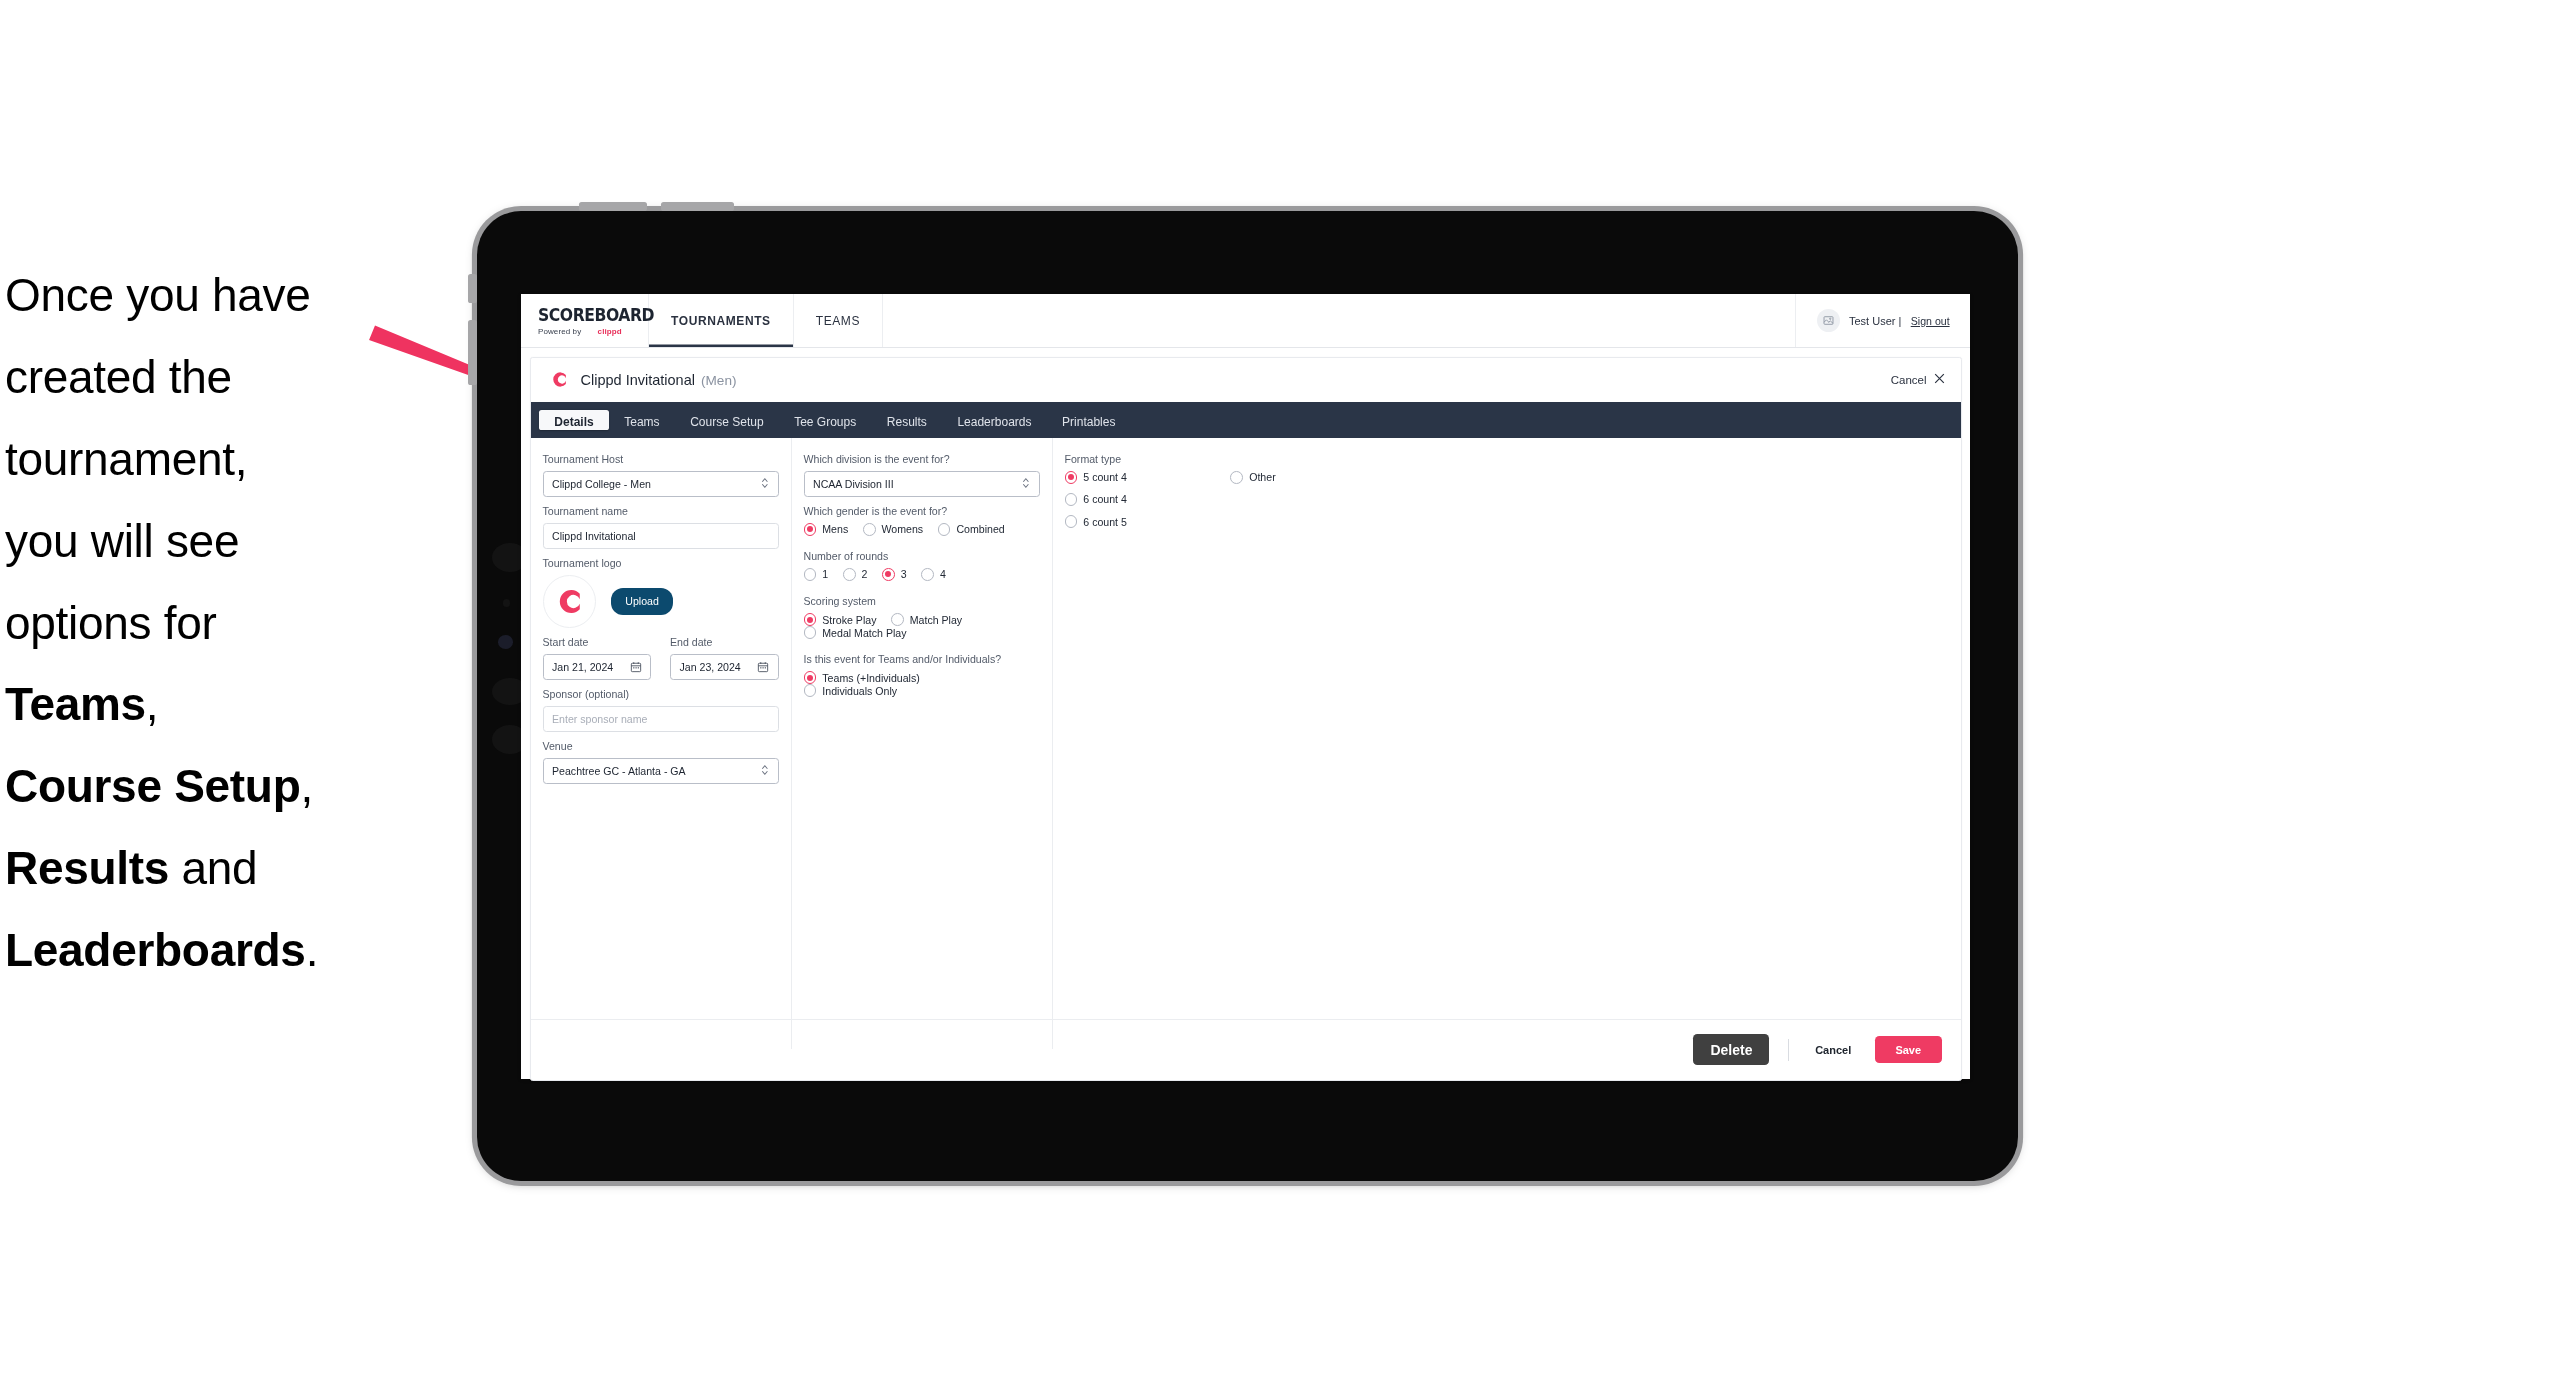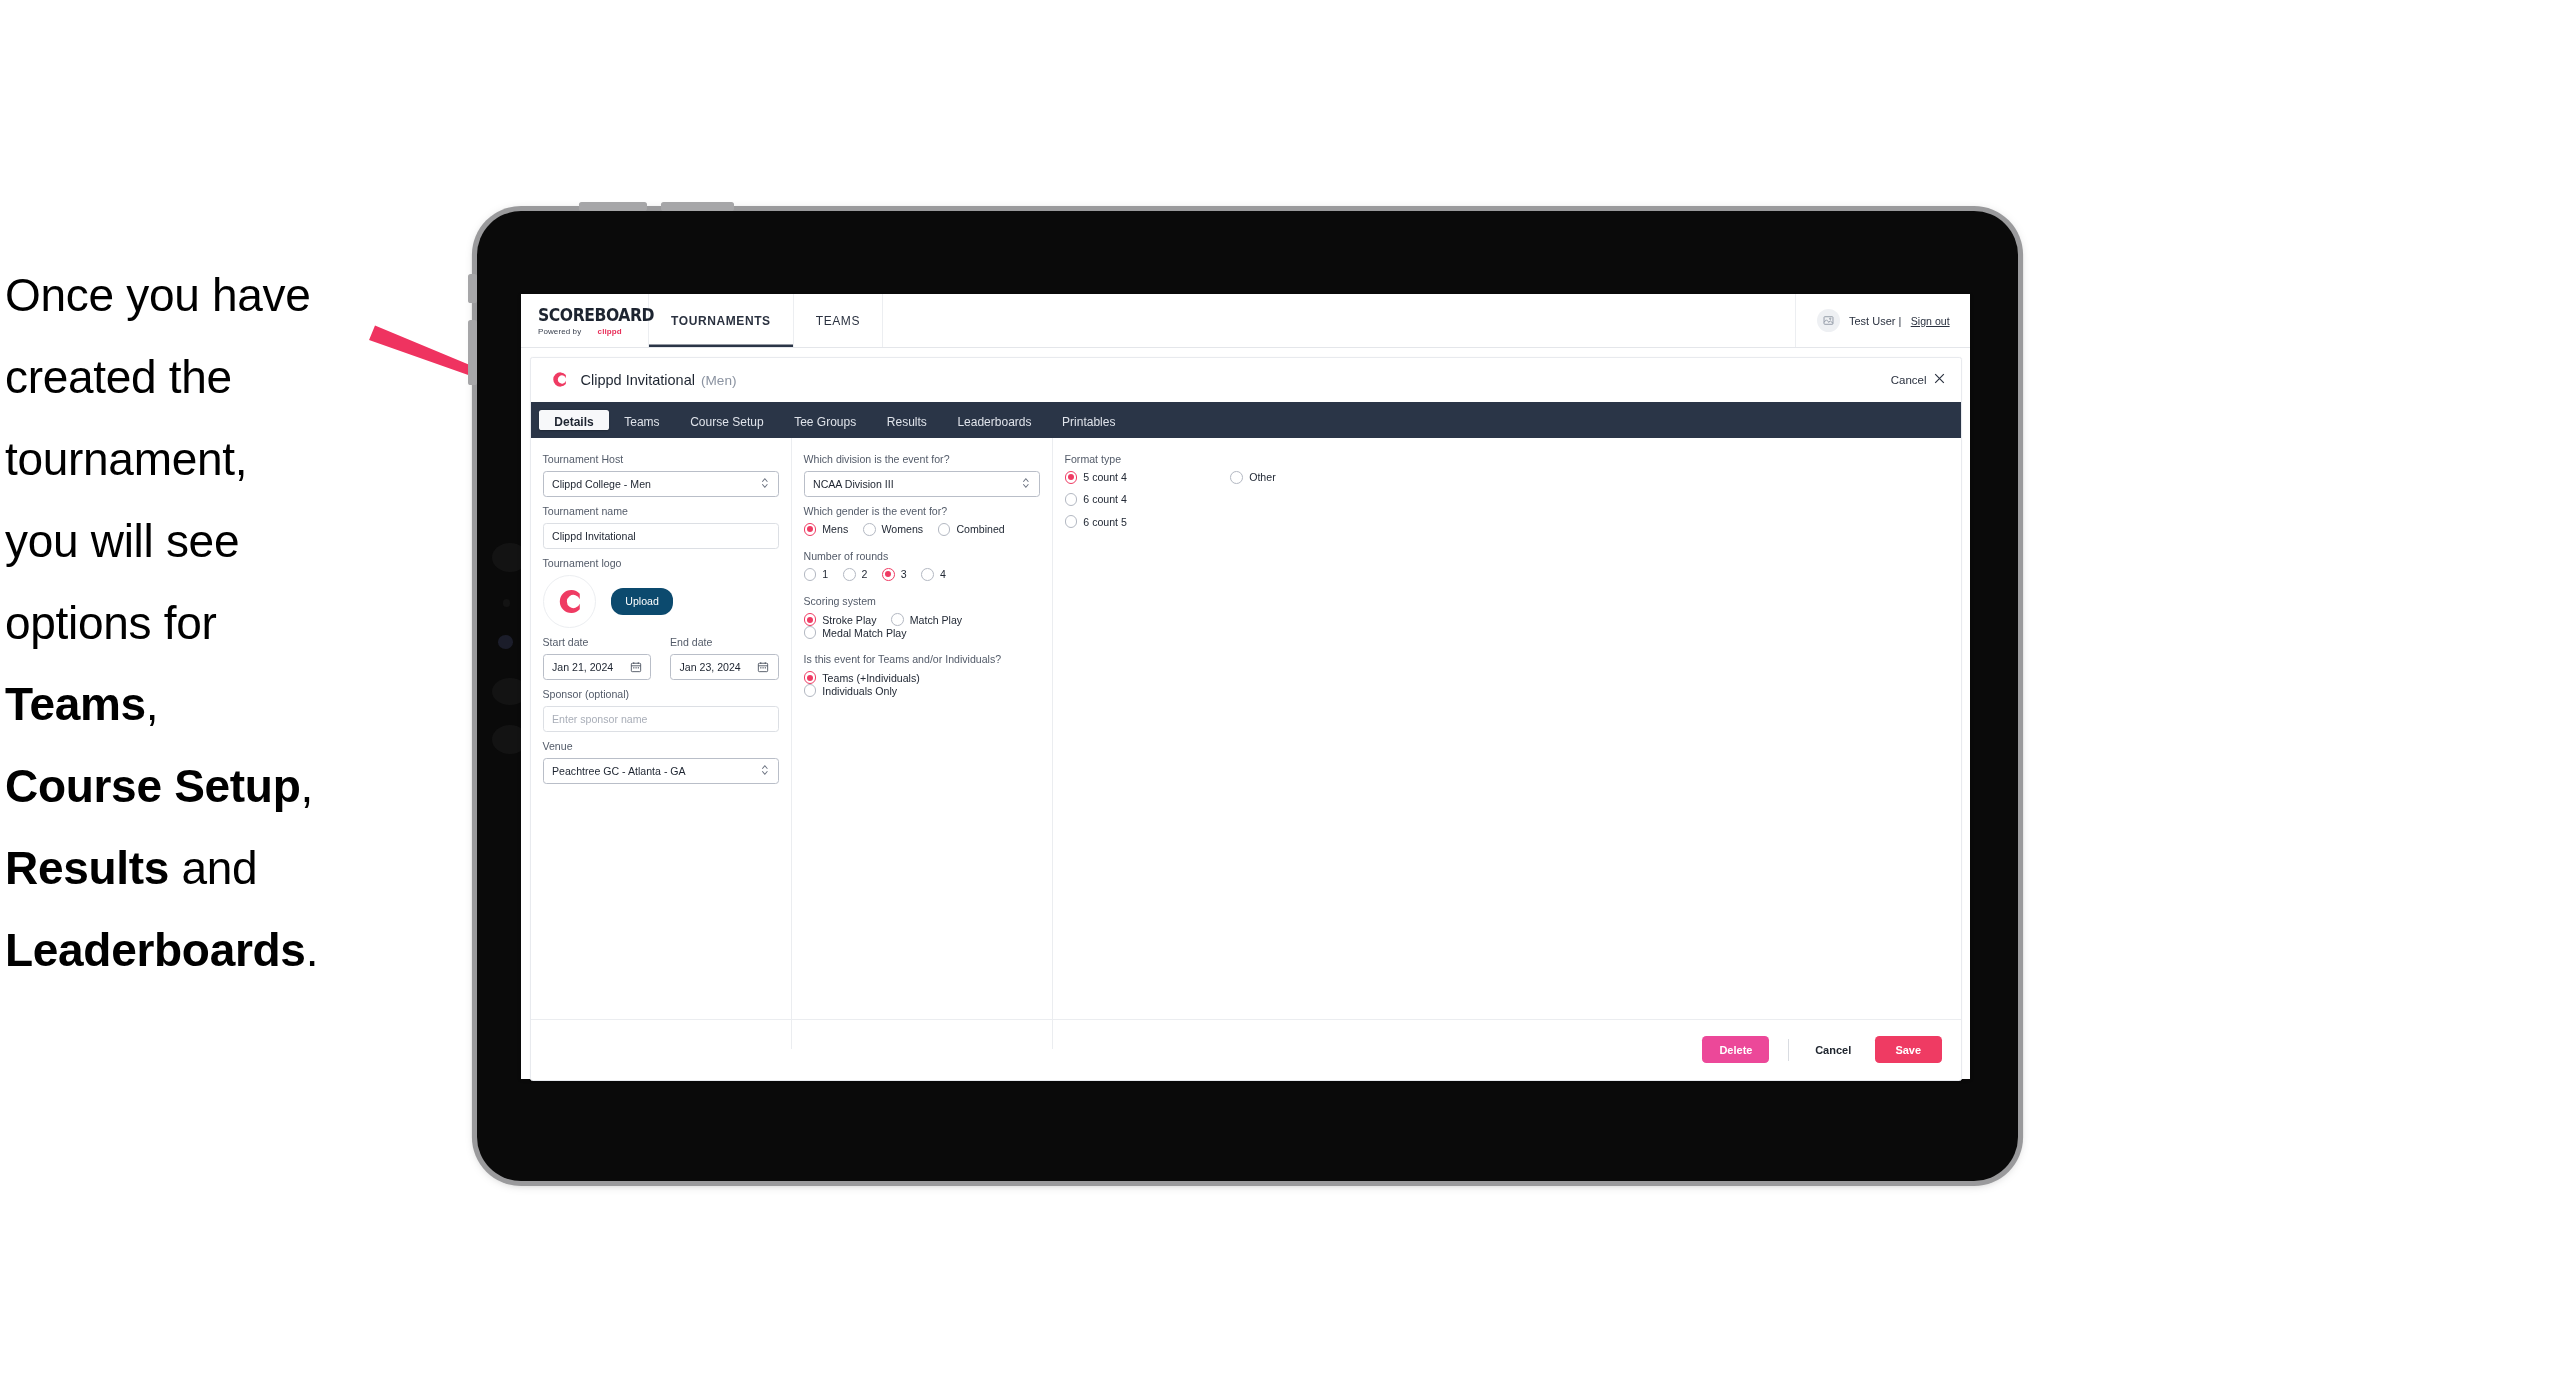--- a/index.html
+++ b/index.html
@@ -100,21 +100,21 @@
   .ritem.on .rdot:after{content:"";width:6px;height:6px;border-radius:50%;background:#ef3b63;}
   .ritem .rlab{font-size:10.6px;color:#232a36;}
   .rgroup{margin-bottom:14.5px;}
 
   #fmt-wrap{display:flex;}
   #fmt-left .ritem{margin-bottom:9.4px;}
   #fmt-right{margin-left:89px;}
 
   
   #footer{position:absolute;left:0;right:0;bottom:0;height:60px;border-top:0.9px solid #ebedf0;display:flex;align-items:center;justify-content:flex-end;padding-right:19px;gap:0;}
-  #delete-btn{background:#ec4899;color:#fff;font-size:11px;font-weight:600;padding:7.7px 17px;border-radius:4.3px;cursor:pointer;margin-left:25px;}
+  #delete-btn{background:#404040;color:#fff;font-size:14px;font-weight:600;padding:7.7px 17px;border-radius:4.3px;cursor:pointer;margin-left:25px;}
   #foot-div{width:0.9px;height:22px;background:#d9dce1;margin:0 19px;}
   #cancel-btn{font-size:11px;color:#20262f;font-weight:600;cursor:pointer;padding:7.7px 6.8px;}
   #save-btn{background:#ef3b63;color:#fff;font-size:11px;font-weight:600;padding:7.7px 20.4px;border-radius:4.3px;margin-left:17px;cursor:pointer;}
 </style>
 </head>
 <body>
 
 <div id="annotation">
   <div>Once you have</div>
   <div>created the</div>

